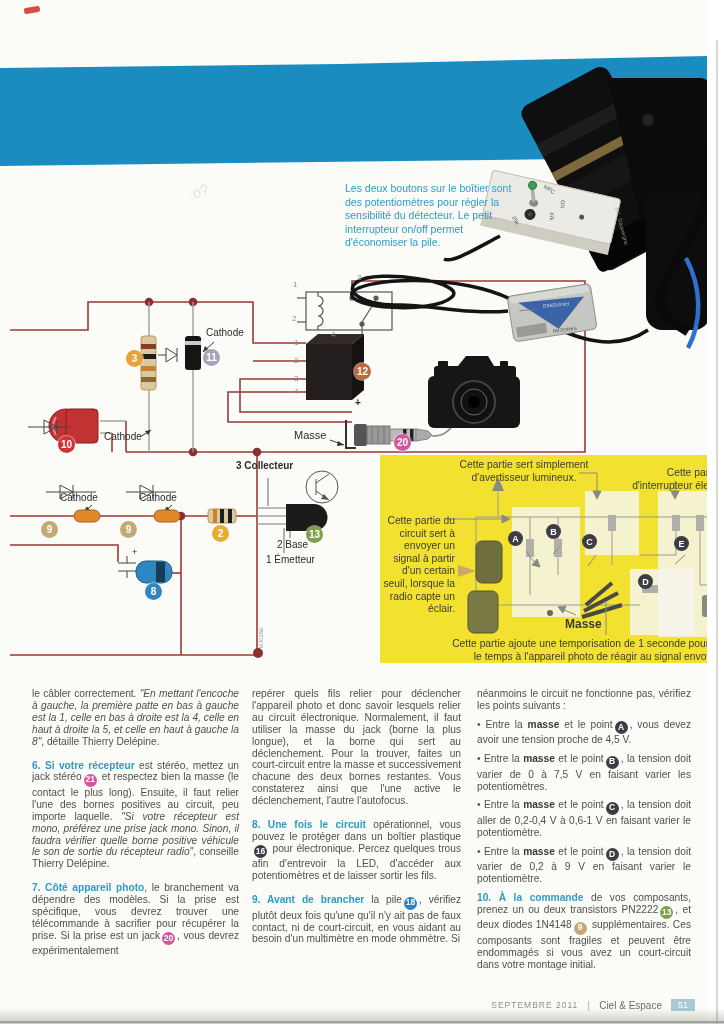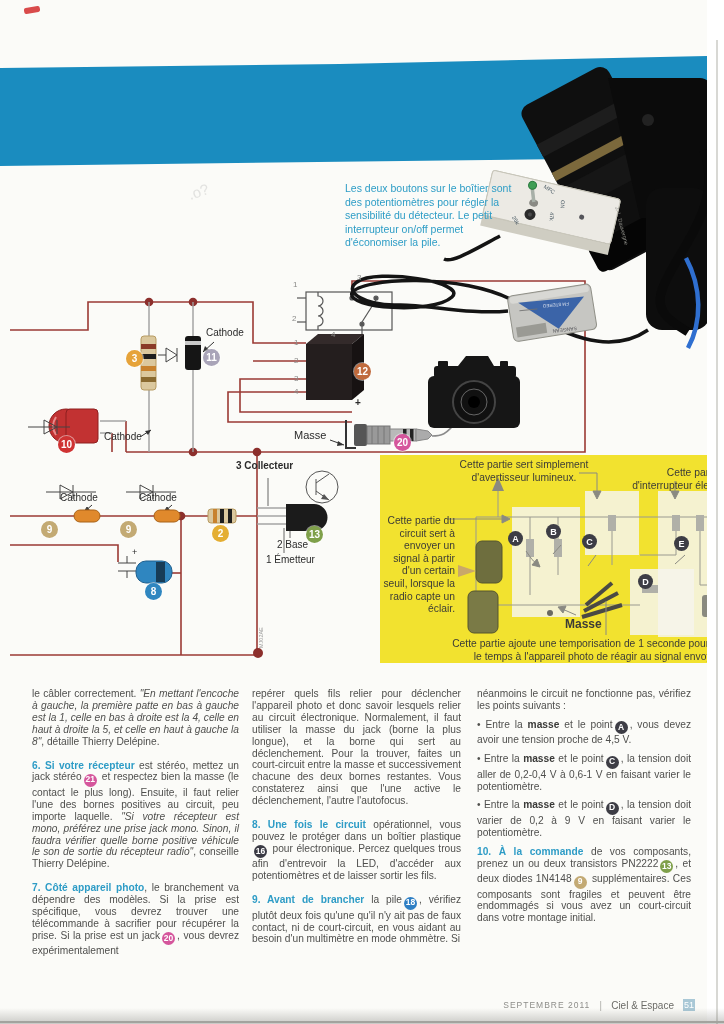--- a/index.html
+++ b/index.html
@@ -28,21 +28,21 @@
   .col .it{font-style:italic;}
   .col .bd{font-weight:bold;color:#3a3a38;}
   .inlb{display:inline-flex;width:13px;height:13px;border-radius:50%;color:#fff;font-size:8.5px;
         font-weight:bold;align-items:center;justify-content:center;vertical-align:-2px;margin:0 2px;}
   .tight p.para{margin-bottom:7px;}
   
   #footer{display:flex;align-items:center;justify-content:flex-end;gap:9px;}
   .f-date{font-size:8.5px;letter-spacing:1px;color:#8d8d89;}
   .f-sep{color:#b5b5b0;font-size:11px;}
   .f-mag{font-size:10px;color:#6b6b67;}
-  .f-page{font-size:9px;color:#fff;background:#a9c8d6;padding:1px 1px;}
+  .f-page{font-size:9px;color:#fff;background:#a9c8d6;padding:1px 7px;}
   .rot-90{transform:rotate(-90deg);transform-origin:left top;}
 </style>
 </head>
 <body>
 
 <div id="page">
 
   <svg id="art" width="724" height="1024" viewBox="0 0 724 1024">
 
     <polygon points="0,68 340,64 707,56 711,233 642,233 647,158 0,166" fill="#1a8cbf"></polygon>
@@ -367,20 +367,21 @@
       <p class="para"><span class="lead">7. Côté appareil photo</span><span>, le branchement va dépendre des modèles. Si la prise est spécifique, vous devrez trouver une télécommande à sacrifier pour récupérer la prise. Si la prise est un jack</span><span class="inlb" style="background: rgb(213, 86, 156);">20</span><span>, vous devrez expérimentalement</span></p>
     </div>
   <div class="col z2" style="left:252px;width:209px;">
       <p class="para"><span>repérer quels fils relier pour déclencher l'appareil photo et donc savoir lesquels relier au circuit électronique. Normalement, il faut utiliser la masse du jack (borne la plus longue), et la borne qui sert au déclenchement. Pour la trouver, faites un court-circuit entre la masse et successivement chacune des deux bornes restantes. Vous constaterez ainsi que l'une active le déclenchement, l'autre l'autofocus.</span></p>
       <p class="para"><span class="lead">8. Une fois le circuit</span><span> opérationnel, vous pouvez le protéger dans un boîtier plastique</span><span class="inlb" style="background: rgb(58, 58, 68);">16</span><span> pour électronique. Percez quelques trous afin d'entrevoir la LED, d'accéder aux potentiomètres et de laisser sortir les fils.</span></p>
       <p class="para"><span class="lead">9. Avant de brancher</span><span> la pile</span><span class="inlb" style="background: rgb(46, 127, 196);">18</span><span>, vérifiez plutôt deux fois qu'une qu'il n'y ait pas de faux contact, ni de court-circuit, en vous aidant au besoin d'un multimètre en mode ohmmètre. Si</span></p>
     </div>
   <div class="col z2 tight" style="left:477px;width:214px;">
       <p class="para"><span>néanmoins le circuit ne fonctionne pas, vérifiez les points suivants :</span></p>
       <p class="para"><span>• Entre la </span><span class="bd">masse</span><span> et le point</span><span class="inlb" style="background: rgb(61, 61, 69);">A</span><span>, vous devez avoir une tension proche de 4,5 V.</span></p>
+      <p class="para"><span>• Entre la </span><span class="bd">masse</span><span> et le point</span><span class="inlb" style="background: rgb(61, 61, 69);">B</span><span>, la tension doit varier de 0 à 7,5 V en faisant varier les potentiomètres.</span></p>
       <p class="para"><span>• Entre la </span><span class="bd">masse</span><span> et le point</span><span class="inlb" style="background: rgb(61, 61, 69);">C</span><span>, la tension doit aller de 0,2-0,4 V à 0,6-1 V en faisant varier le potentiomètre.</span></p>
       <p class="para"><span>• Entre la </span><span class="bd">masse</span><span> et le point</span><span class="inlb" style="background: rgb(61, 61, 69);">D</span><span>, la tension doit varier de 0,2 à 9 V en faisant varier le potentiomètre.</span></p>
       <p class="para"><span class="lead">10. À la commande</span><span> de vos composants, prenez un ou deux transistors PN2222</span><span class="inlb" style="background: rgb(127, 160, 74);">13</span><span>, et deux diodes 1N4148</span><span class="inlb" style="background: rgb(195, 170, 116);">9</span><span> supplémentaires. Ces composants sont fragiles et peuvent être endommagés si vous avez un court-circuit dans votre montage initial.</span></p>
     </div>
 
   <div id="footer" class="abs z2" style="left:450px;top:999px;width:245px;">
     <span class="f-date">SEPTEMBRE 2011</span>
     <span class="f-sep">|</span>
     <span class="f-mag">Ciel &amp; Espace</span>
     <span class="f-page">51</span>

